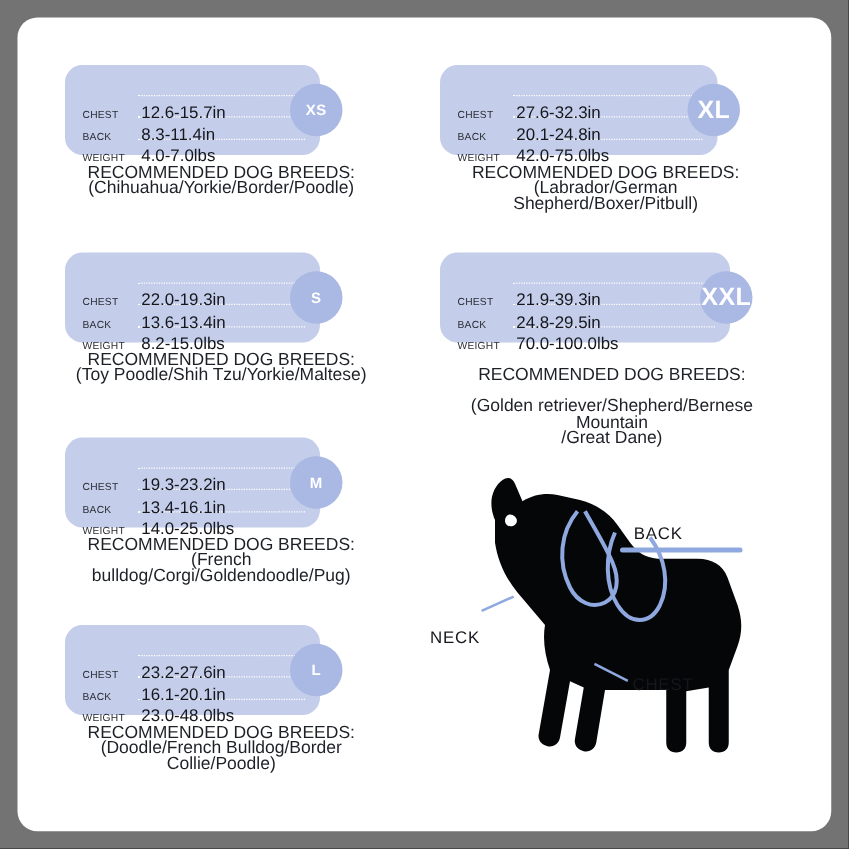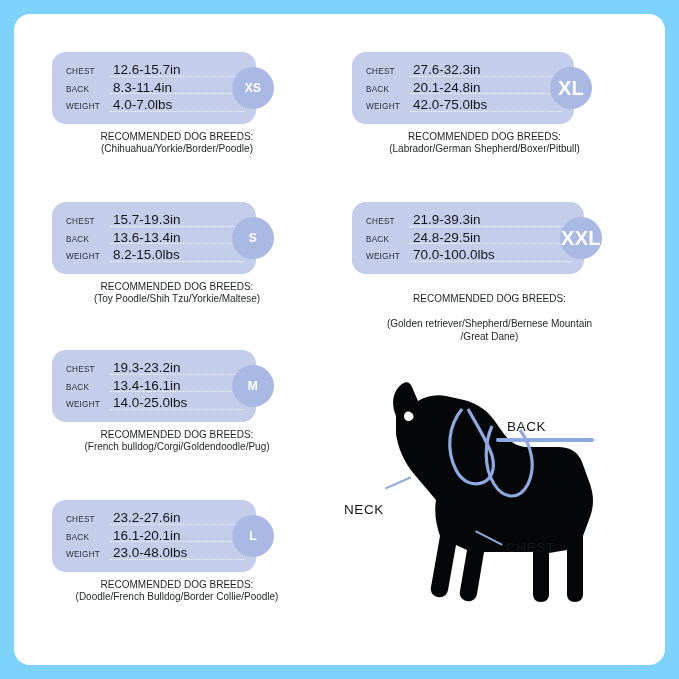--- a/index.html
+++ b/index.html
@@ -8,21 +8,21 @@
     padding: 0;
     width: 679px;
     height: 679px;
     background: #000000;
     font-family: "Liberation Sans", sans-serif;
   }
   #page {
     position: relative;
     width: 679px;
     height: 679px;
-    background: #7dd3fc;
+    background: #737373;
     overflow: hidden;
   }
   .card-bg {
     position: absolute;
     left: 14px;
     top: 14px;
     width: 651px;
     height: 651px;
     background: #ffffff;
     border-radius: 16px;
@@ -71,20 +71,21 @@
     border-bottom: 1px dotted #ffffff;
     z-index: 0;
   }
   .row .val {
     position: relative;
     z-index: 1;
     font-size: 13.5px;
     color: #15171c;
     padding-left: 5px;
     background: transparent;
+    margin-top: 20px;
   }
   .badge {
     position: absolute;
     right: -18px;
     top: 50%;
     transform: translateY(-50%);
     width: 42px;
     height: 42px;
     border-radius: 50%;
     background: #aab8e4;
@@ -93,21 +94,21 @@
     font-weight: bold;
     display: flex;
     align-items: center;
     justify-content: center;
     letter-spacing: .3px;
   }
   .badge.wide { font-size: 20px; }
   .breeds {
     margin-top: 7px;
     text-align: center;
-    font-size: 10px;
+    font-size: 14px;
     line-height: 12.4px;
     color: #1d2026;
   }
 
   
   .dog-wrap {
     position: absolute;
     left: 330px;
     top: 340px;
     width: 310px;
@@ -161,21 +162,21 @@
         <div>RECOMMENDED DOG BREEDS:</div>
         <div>(Chihuahua/Yorkie/Border/Poodle)</div>
       </div>
     </div>
 
     <div class="size-block" style="left:38px; top:188px; width:250px;">
       <div class="panel panel-left">
         <div class="row">
           <span class="lbl">CHEST</span>
           <span class="dots"></span>
-          <span class="val">15.7-19.3in</span>
+          <span class="val">22.0-19.3in</span>
         </div>
         <div class="row">
           <span class="lbl">BACK</span>
           <span class="dots"></span>
           <span class="val">13.6-13.4in</span>
         </div>
         <div class="row">
           <span class="lbl">WEIGHT</span>
           <span class="dots"></span>
           <span class="val">8.2-15.0lbs</span>

